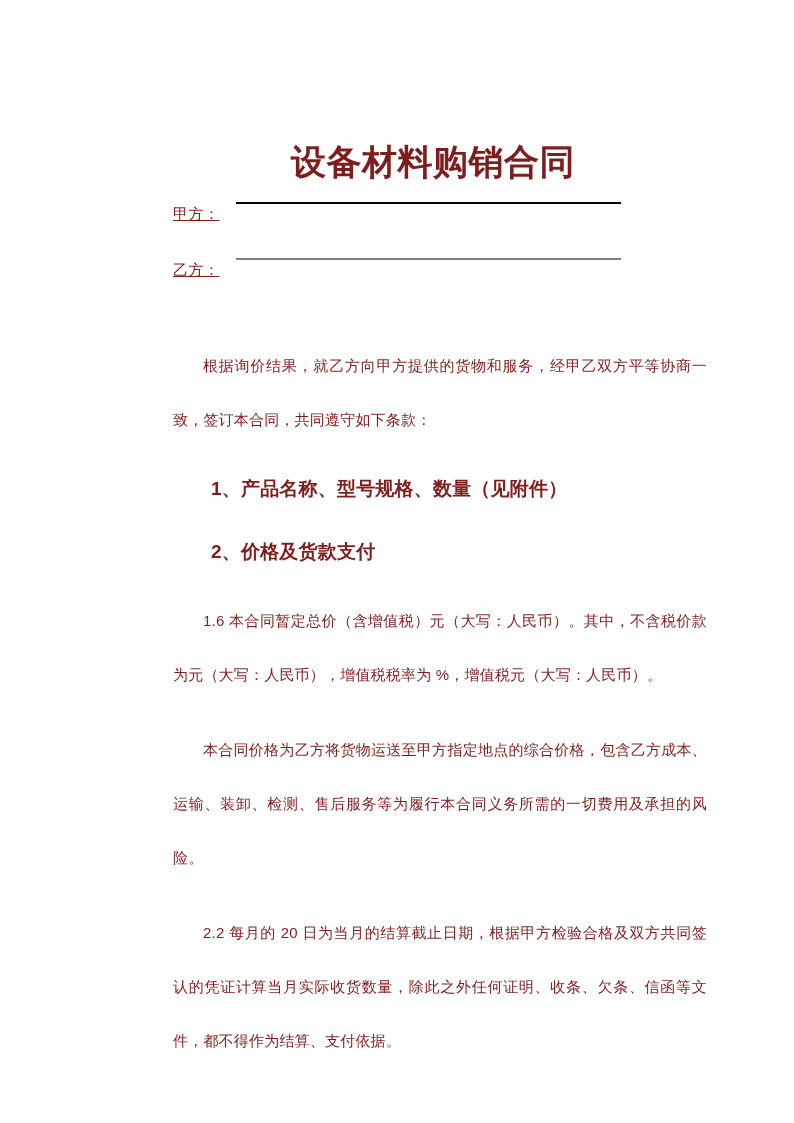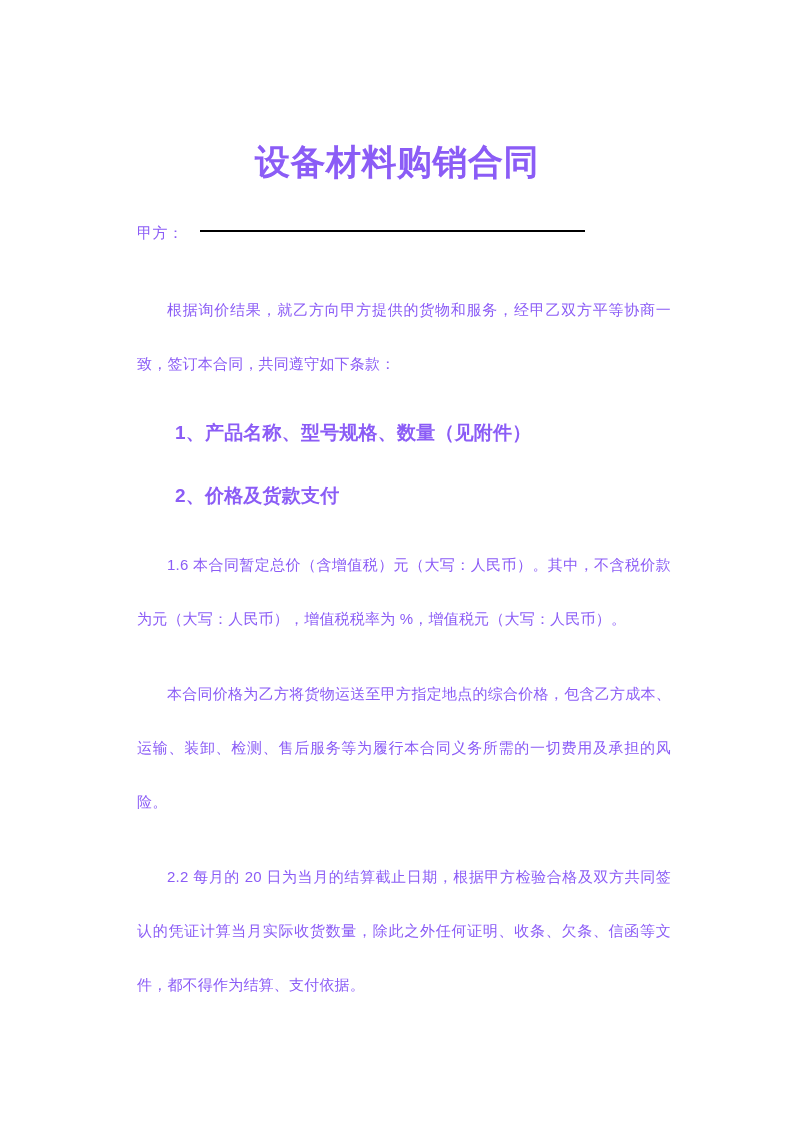--- a/index.html
+++ b/index.html
@@ -7,44 +7,46 @@
     padding: 0;
     background: #ffffff;
   }
   .page {
     position: relative;
     width: 720px;
     height: 1123px;
     background: #ffffff;
     overflow: hidden;
     font-family: "Liberation Sans", "DejaVu Sans", sans-serif;
-    color: #8b5cf6;
+    color: #7f1d1d;
     box-sizing: border-box;
+    margin-left: 36px;
   }
   .doc-title {
     position: absolute;
     top: 118px;
     left: 0;
     width: 794px;
     text-align: center;
     font-size: 35px;
     font-weight: bold;
     letter-spacing: 0.5px;
     line-height: 1.2;
   }
   .body-area {
     position: absolute;
     top: 205px;
     left: 137px;
     width: 534px;
   }
   .party-row {
     display: flex;
-    align-items: center;
+    align-items: flex-start;
     height: 56px;
+    text-decoration: underline;
   }
   .party-label {
     font-size: 15px;
     white-space: nowrap;
     letter-spacing: 0.5px;
   }
   .party-rule {
     flex: 1;
     height: 0;
     margin-left: 16px;
@@ -93,20 +95,24 @@
 
   <h1 class="doc-title">设备材料购销合同</h1>
 
   <div class="body-area">
 
     <div class="party-row">
       <span class="party-label">甲方：</span>
       <span class="party-rule"></span>
     </div>
 
+    <div class="party-row">
+      <span class="party-label">乙方：</span>
+      <span class="party-rule light"></span>
+    </div>
 
     <p class="para first">根据询价结果，就乙方向甲方提供的货物和服务，经甲乙双方平等协商一致，签订本合同，共同遵守如下条款：</p>
 
     <div class="gap-sm"></div>
 
     <p class="heading">1、产品名称、型号规格、数量（见附件）</p>
 
     <div class="gap-sm"></div>
 
     <p class="heading">2、价格及货款支付</p>

